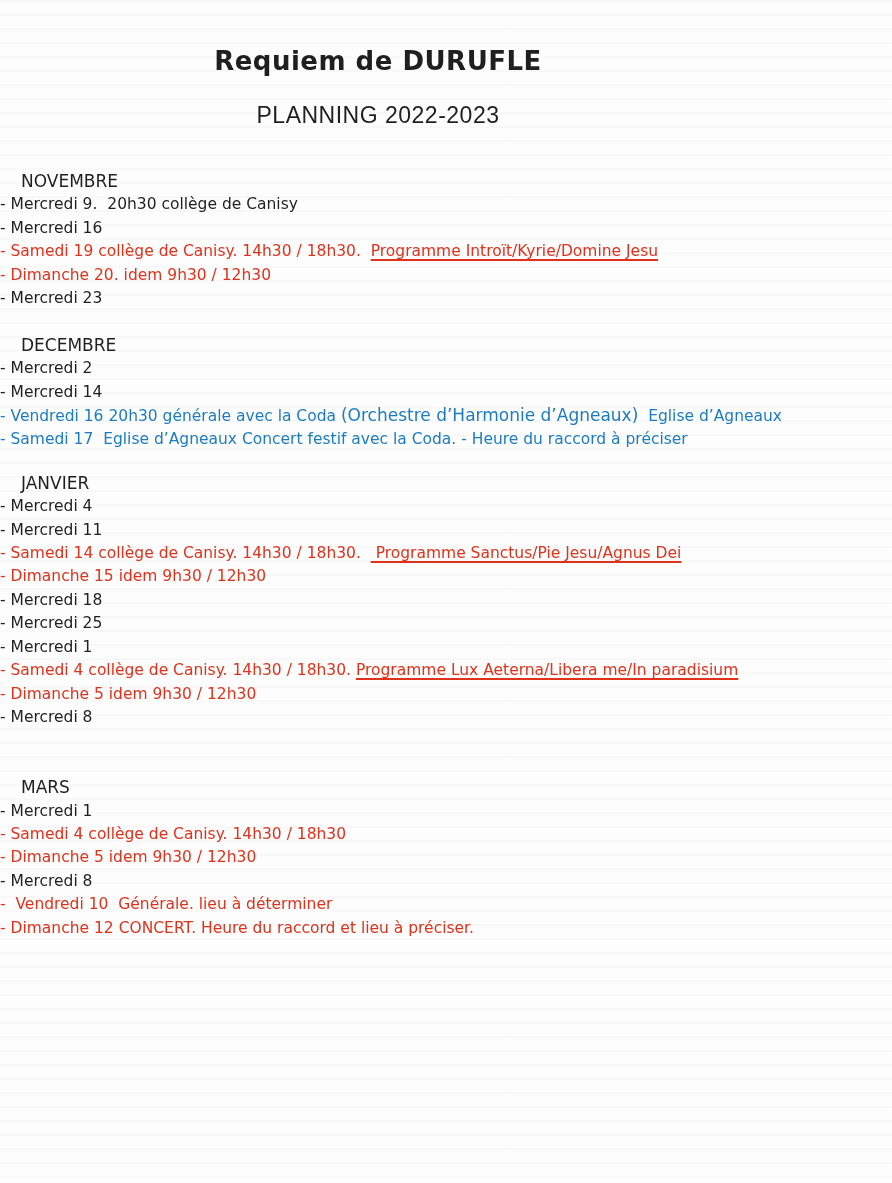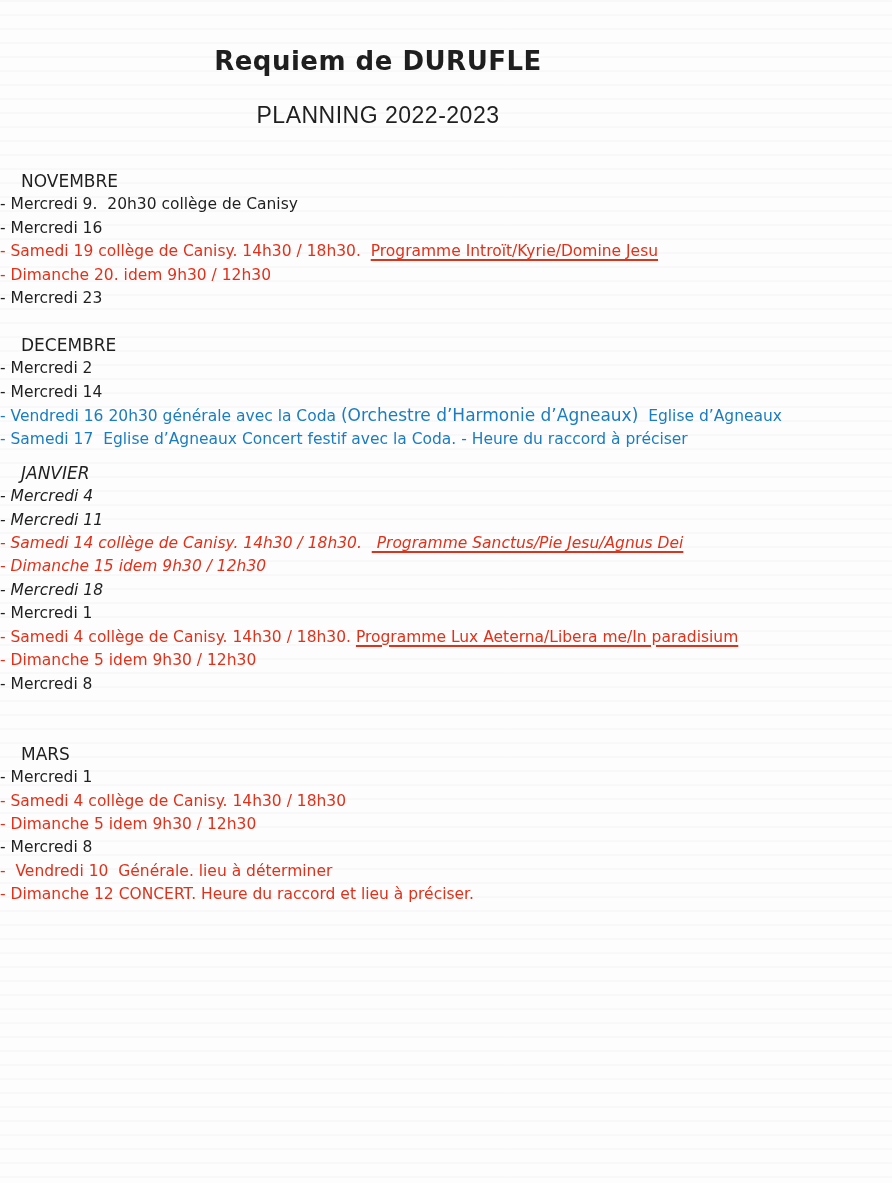--- a/index.html
+++ b/index.html
@@ -85,27 +85,28 @@
         <div class="item c-red"><span class="">- Dimanche 20. idem 9h30 / 12h30</span></div>
         <div class="item c-black"><span class="">- Mercredi 23</span></div>
       </div>
       <div class="section" style="margin-top: 23.4px;">
         <div class="month c-black">DECEMBRE</div>
         <div class="item c-black"><span class="">- Mercredi 2</span></div>
         <div class="item c-black"><span class="">- Mercredi 14</span></div>
         <div class="item c-blue"><span class="">- Vendredi 16 20h30 générale avec la Coda </span><span class=" small">(Orchestre d’Harmonie d’Agneaux)</span><span class="">  Eglise d’Agneaux</span></div>
         <div class="item c-blue"><span class="">- Samedi 17  Eglise d’Agneaux Concert festif avec la Coda. - Heure du raccord à préciser</span></div>
       </div>
-      <div class="section" style="margin-top: 10px; font-style: italic;">
+      <div class="section" style="margin-top: 20px;">
         <div class="month c-black">JANVIER</div>
         <div class="item c-black"><span class="">- Mercredi 4</span></div>
         <div class="item c-black"><span class="">- Mercredi 11</span></div>
         <div class="item c-red"><span class="">- Samedi 14 collège de Canisy. 14h30 / 18h30.  </span><span class="u"> Programme Sanctus/Pie Jesu/Agnus Dei</span></div>
         <div class="item c-red"><span class="">- Dimanche 15 idem 9h30 / 12h30</span></div>
         <div class="item c-black"><span class="">- Mercredi 18</span></div>
+        <div class="item c-black"><span class="">- Mercredi 25</span></div>
       </div>
       <div class="section" style="margin-top: 0px;">
         <div class="item c-black"><span class="">- Mercredi 1</span></div>
         <div class="item c-red"><span class="">- Samedi 4 collège de Canisy. 14h30 / 18h30. </span><span class="u">Programme Lux Aeterna/Libera me/In paradisium</span></div>
         <div class="item c-red"><span class="">- Dimanche 5 idem 9h30 / 12h30</span></div>
         <div class="item c-black"><span class="">- Mercredi 8</span></div>
       </div>
       <div class="section" style="margin-top: 46.8px;">
         <div class="month c-black">MARS</div>
         <div class="item c-black"><span class="">- Mercredi 1</span></div>

